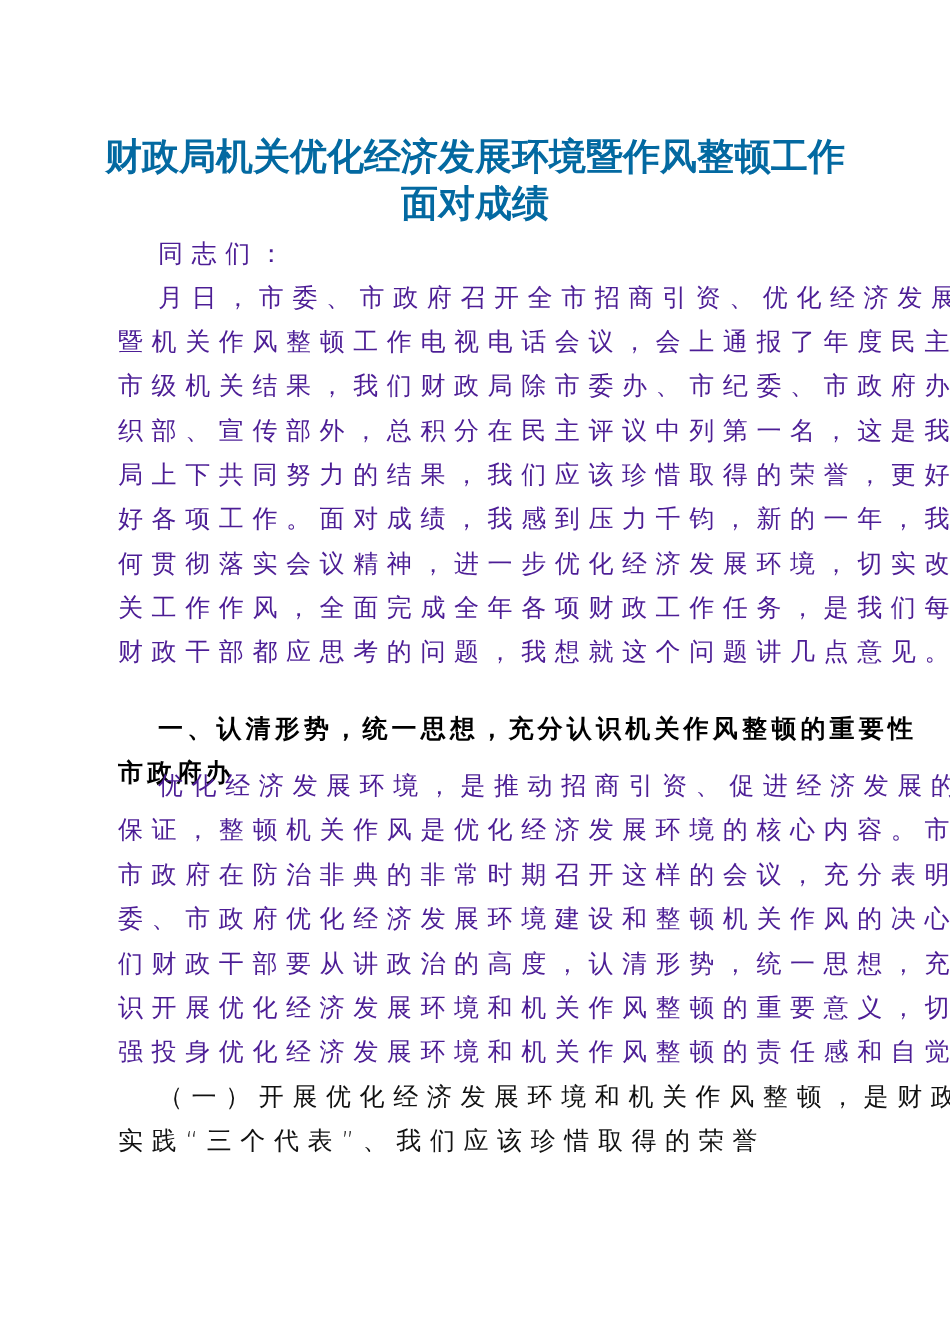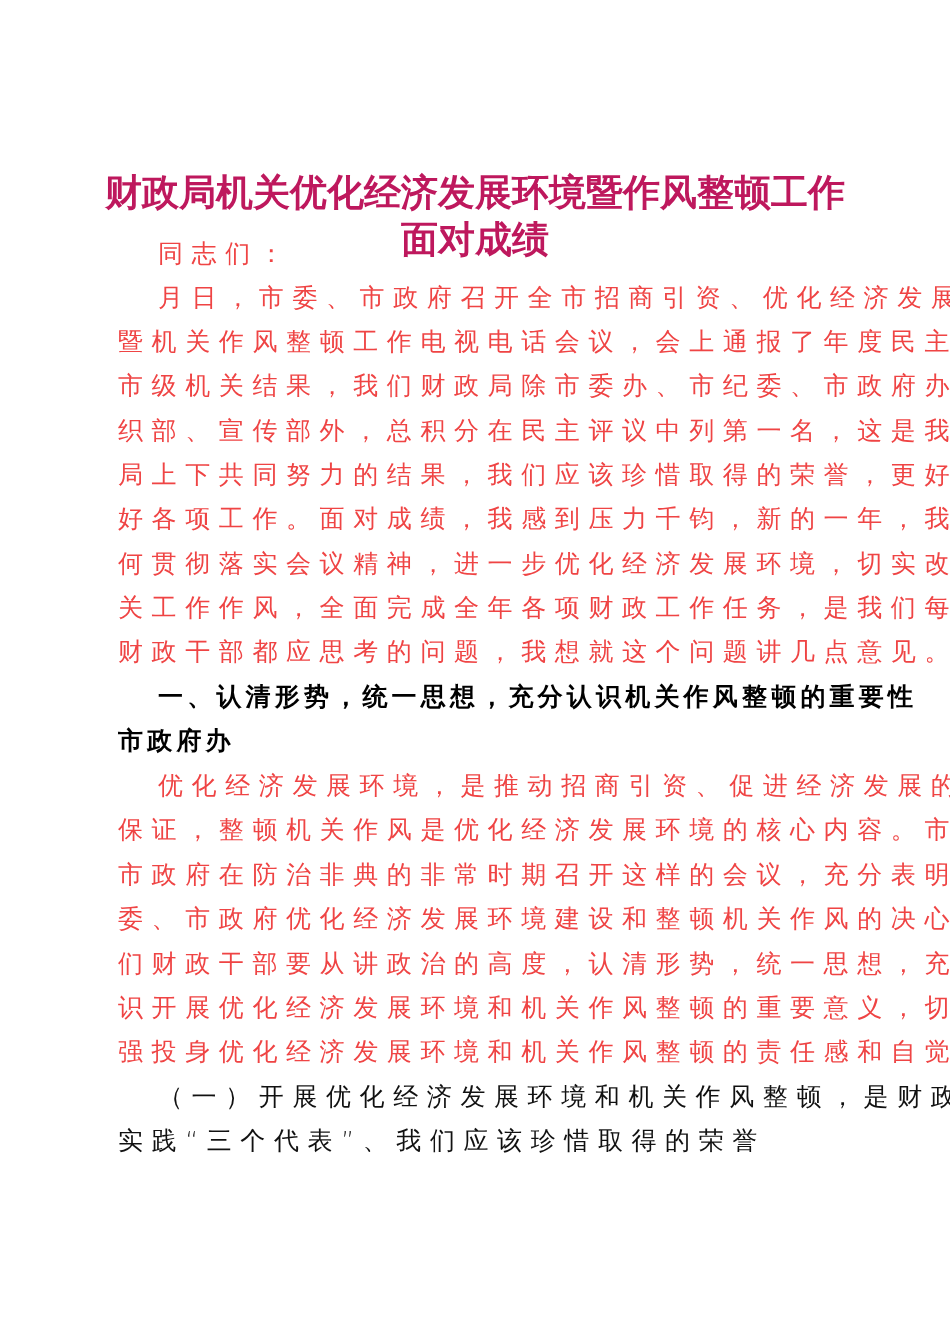--- a/index.html
+++ b/index.html
@@ -1,26 +1,26 @@
 <!DOCTYPE html>
 <html><head>
 <meta charset="utf-8">
 <style>
   html, body { margin: 0; padding: 0; background: #ffffff; }
   body { width: 950px; height: 1344px; position: relative; overflow: hidden;
          font-family: "DejaVu Serif", "Liberation Serif", serif; color: #111; }
   .page { position: absolute; left: 0; top: 0; width: 950px; height: 1344px; background: #fff; }
   .title { position: absolute; left: 100px; width: 750px; text-align: center;
-           font-family: Liberation Serif, serif; font-weight: bold; font-size: 37px;
-           letter-spacing: 0px; color: #be185d; white-space: nowrap; line-height: 46px; margin-top: 34px; }
+           font-family: Liberation Mono, monospace; font-weight: bold; font-size: 37px;
+           letter-spacing: 0px; color: #0369a1; white-space: nowrap; line-height: 46px; }
   .line { position: absolute; left: 118px; width: 710px; white-space: nowrap;
-          font-size: 25px; line-height: 36px; letter-spacing: 8.6px; color: #ef4444;
+          font-size: 25px; line-height: 36px; letter-spacing: 8.6px; color: #4c1d95;
           font-family: "DejaVu Sans", sans-serif; font-weight: 300; }
   .line.indent { left: 158px; }
-  .line.h1 { font-weight: bold; color: #000; font-family: "DejaVu Sans", sans-serif; letter-spacing: 4.2px; }
+  .line.h1 { font-weight: bold; color: #000; font-family: "DejaVu Sans", sans-serif; letter-spacing: 4.2px; margin-top: 32px; }
   .line.h2 { color: #111; }
 </style>
 </head>
 <body>
 
 <div class="page">
 
   <div class="title" style="top:136px;">财政局机关优化经济发展环境暨作风整顿工作</div>
   <div class="title" style="top:183px;">面对成绩</div>
 

